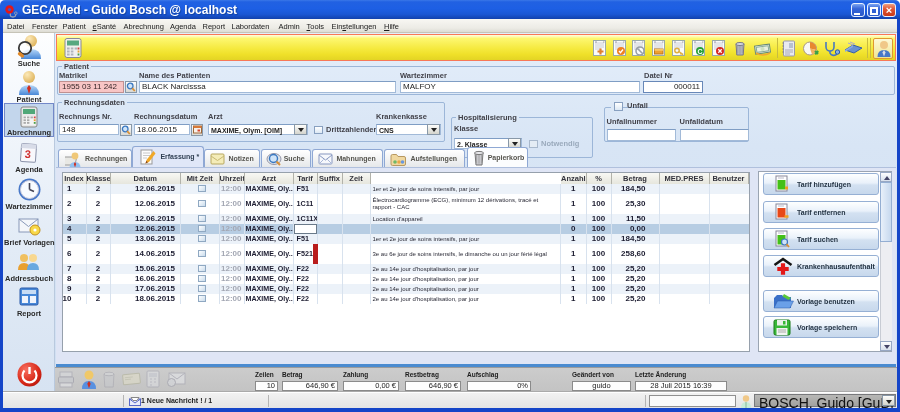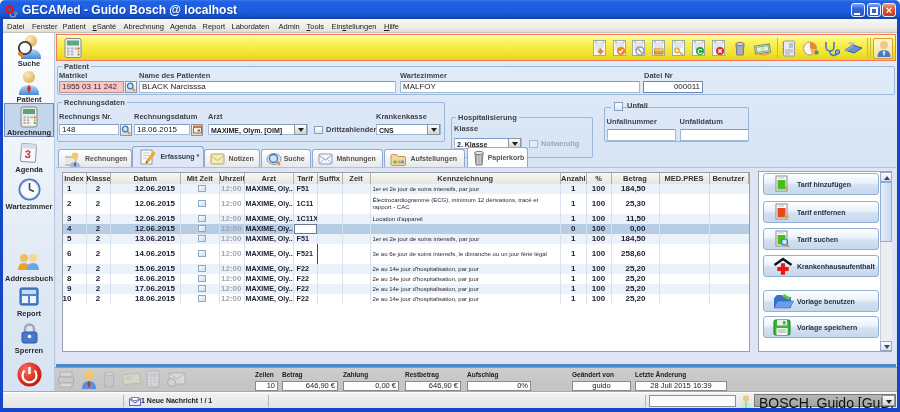--- a/index.html
+++ b/index.html
@@ -146,20 +146,29 @@
 
 <div class="sbitem" style="top:144px">
 <svg width="25" height="25" style="display:block;margin:0 auto">
         <circle cx="12.5" cy="12.5" r="11" fill="#4878c8"></circle>
         <circle cx="12.5" cy="12.5" r="9" fill="#f8fbff" stroke="#ccd"></circle>
         <path d="M12.5 12.5 L12.5 6 M12.5 12.5 L17 14.5" stroke="#445" stroke-width="1.6" fill="none"></path>
       </svg>
 <span class="sblabel">Wartezimmer</span>
     </div>
 
+<div class="sbitem" style="top:180px">
+<svg width="26" height="25" style="display:block;margin:0 auto">
+        <rect x="3" y="6" width="19" height="13" fill="#f4f6fa" stroke="#8898b8"></rect>
+        <path d="M3 6 L12.5 13.5 L22 6" stroke="#8898b8" fill="none"></path>
+        <circle cx="19" cy="17" r="5" fill="#f8d848" stroke="#c09020"></circle>
+        <circle cx="19" cy="17" r="1.6" fill="#fff"></circle>
+      </svg>
+<span class="sblabel">Brief Vorlagen</span>
+    </div>
 
 <div class="sbitem" style="top:216px">
 <svg width="26" height="25" style="display:block;margin:0 auto">
         <circle cx="8" cy="9" r="4" fill="#f0c060"></circle>
         <path d="M2 21 q0 -7 6 -7 q6 0 6 7 z" fill="#e8a030"></path>
         <circle cx="17" cy="9" r="4" fill="#f8d890"></circle>
         <path d="M11 21 q0 -7 6 -7 q6 0 6 7 z" fill="#68a8e0"></path>
       </svg>
 <span class="sblabel">Addressbuch</span>
     </div>
@@ -167,28 +176,20 @@
 <div class="sbitem" style="top:252px">
 <svg width="24" height="24" style="display:block;margin:0 auto">
         <rect x="3" y="3" width="18" height="17" rx="1.5" fill="#4888d8" stroke="#2858a8"></rect>
         <rect x="5" y="5" width="14" height="4" fill="#c8dcf4"></rect>
         <rect x="5" y="11" width="6" height="7" fill="#f0f4fc"></rect>
         <rect x="13" y="11" width="6" height="7" fill="#f0f4fc"></rect>
       </svg>
 <span class="sblabel">Report</span>
     </div>
 
-<div class="sbitem" style="top:288px">
-<svg width="24" height="25" style="display:block;margin:0 auto">
-        <path d="M8 11 v-3 a4.5 4.5 0 0 1 9 0 v3" fill="none" stroke="#98a8b8" stroke-width="2.4"></path>
-        <rect x="5" y="11" width="15" height="11" rx="2" fill="#4878c8" stroke="#2858a8"></rect>
-        <circle cx="12.5" cy="15.5" r="1.8" fill="#f8f8f8"></circle>
-      </svg>
-<span class="sblabel">Sperren</span>
-    </div>
 
 <div class="sbitem" style="top:328px">
 <svg width="27" height="27" style="display:block;margin:0 auto">
         <defs>
           <radialGradient id="pwr" cx="0.35" cy="0.3" r="0.9">
             <stop offset="0" stop-color="#f87060"></stop>
             <stop offset="0.6" stop-color="#d82818"></stop>
             <stop offset="1" stop-color="#a81008"></stop>
           </radialGradient>
         </defs>
@@ -457,21 +458,20 @@
   <div class="abs" id="tablewrap" style="left:6.5px;top:138.5px;width:688px;height:180.5px">
     <div class="th" style="left:0px;width:24px">Index</div>
     <div class="th" style="left:24px;width:24px">Klasse</div>
     <div class="th" style="left:48px;width:70.5px">Datum</div>
     <div class="th" style="left:118.5px;width:38.5px">Mit Zeit</div>
     <div class="th" style="left:157.0px;width:25.5px">Uhrzeit</div>
     <div class="th" style="left:182.5px;width:48.5px">Arzt</div>
     <div class="th" style="left:231.0px;width:24px">Tarif</div>
     <div class="th" style="left:255.0px;width:25px">Suffix</div>
     <div class="th" style="left:280.0px;width:28px">Zeit</div>
-    <div class="th" style="left:308.0px;width:190.5px">Kennzeichnung</div>
     <div class="th" style="left:498.5px;width:25.5px">Anzahl</div>
     <div class="th" style="left:524.0px;width:25px">%</div>
     <div class="th" style="left:549.0px;width:48px">Betrag</div>
     <div class="th" style="left:597.0px;width:50px">MED.PRES</div>
     <div class="th" style="left:647.0px;width:39px">Benutzer</div>
     <div class="abs" style="left:0;top:11px;width:686px;height:1px;background:#8e939b"></div>
     <div class="row" style="top:11.5px;height:10px;background:#ecf2f9">
         <div class="cell" style="left:0px;width:24px;height:10px;line-height:10px;font-weight:bold;font-size:8px;color:#1c1c30;text-align:right;padding-right:14px;border-right:1px solid #d8e2ee">1</div>
         <div class="cell" style="left:24px;width:24px;height:10px;line-height:10px;font-weight:bold;font-size:8px;color:#1c1c30;text-align:center;border-right:1px solid #d8e2ee">2</div>
         <div class="cell" style="left:48px;width:70.5px;height:10px;line-height:10px;font-weight:bold;font-size:8px;color:#1c1c30;text-align:right;padding-right:5px;border-right:1px solid #d8e2ee">12.06.2015</div>
@@ -570,21 +570,21 @@
       </div>
     <div class="row" style="top:71.5px;height:20px;background:#ffffff">
         <div class="cell" style="left:0px;width:24px;height:20px;line-height:20px;font-weight:bold;font-size:8px;color:#1c1c30;text-align:right;padding-right:14px;border-right:1px solid #d8e2ee">6</div>
         <div class="cell" style="left:24px;width:24px;height:20px;line-height:20px;font-weight:bold;font-size:8px;color:#1c1c30;text-align:center;border-right:1px solid #d8e2ee">2</div>
         <div class="cell" style="left:48px;width:70.5px;height:20px;line-height:20px;font-weight:bold;font-size:8px;color:#1c1c30;text-align:right;padding-right:5px;border-right:1px solid #d8e2ee">14.06.2015</div>
         <div class="cell" style="left:118.5px;width:38.5px;border-right:1px solid #d8e2ee;height:20px">
           <span style="position:absolute;left:17px;top:5.5px;width:7.5px;height:7.5px;background:linear-gradient(135deg,#fdfeff,#cadcec);border:1px solid #8fa8c2"></span>
         </div>
         <div class="cell" style="left:157px;width:25.5px;height:20px;line-height:20px;font-weight:bold;font-size:8px;color:#a3a7b3;text-align:right;padding-right:2.5px;border-right:1px solid #d8e2ee">12:00</div>
         <div class="cell" style="left:182.5px;width:48.5px;height:20px;line-height:20px;font-weight:bold;font-size:7.1px;color:#1c1c30;padding-left:0.5px;border-right:1px solid #d8e2ee">MAXIME, Oly...</div>
-        <div class="cell" style="left:231px;width:24px;height:20px;line-height:20px;font-weight:bold;font-size:7.2px;color:#1c1c30;padding-left:3px;border-right:1px solid #b91c1c">F521</div>
+        <div class="cell" style="left:231px;width:24px;height:20px;line-height:20px;font-weight:bold;font-size:7.2px;color:#1c1c30;padding-left:3px;border-right:5px solid #b91c1c">F521</div>
         <div class="cell" style="left:255px;width:25px;height:20px;border-right:1px solid #d8e2ee"></div>
         <div class="cell" style="left:280px;width:28px;height:20px;border-right:1px solid #d8e2ee"></div>
         <div class="cell" style="left:308px;width:190.5px;height:20px;line-height:20px;font-size:6px;color:#2a2a36;padding:0 2px;border-right:1px solid #d8e2ee;">3e au 6e jour de soins intensifs, le dimanche ou un jour férié légal</div>
         <div class="cell" style="left:498.5px;width:25.5px;height:20px;line-height:20px;font-weight:bold;font-size:8px;color:#1c1c30;text-align:center;border-right:1px solid #d8e2ee">1</div>
         <div class="cell" style="left:524px;width:25px;height:20px;line-height:20px;font-weight:bold;font-size:8px;color:#1c1c30;text-align:center;border-right:1px solid #d8e2ee">100</div>
         <div class="cell" style="left:549px;width:48px;height:20px;line-height:20px;font-weight:bold;font-size:8px;color:#1c1c30;text-align:right;padding-right:13px;border-right:1px solid #d8e2ee">258,60</div>
         <div class="cell" style="left:597px;width:50px;height:20px;border-right:1px solid #d8e2ee"></div>
         <div class="cell" style="left:647px;width:39px;height:20px"></div>
       </div>
     <div class="row" style="top:91.5px;height:10px;background:#ecf2f9">

